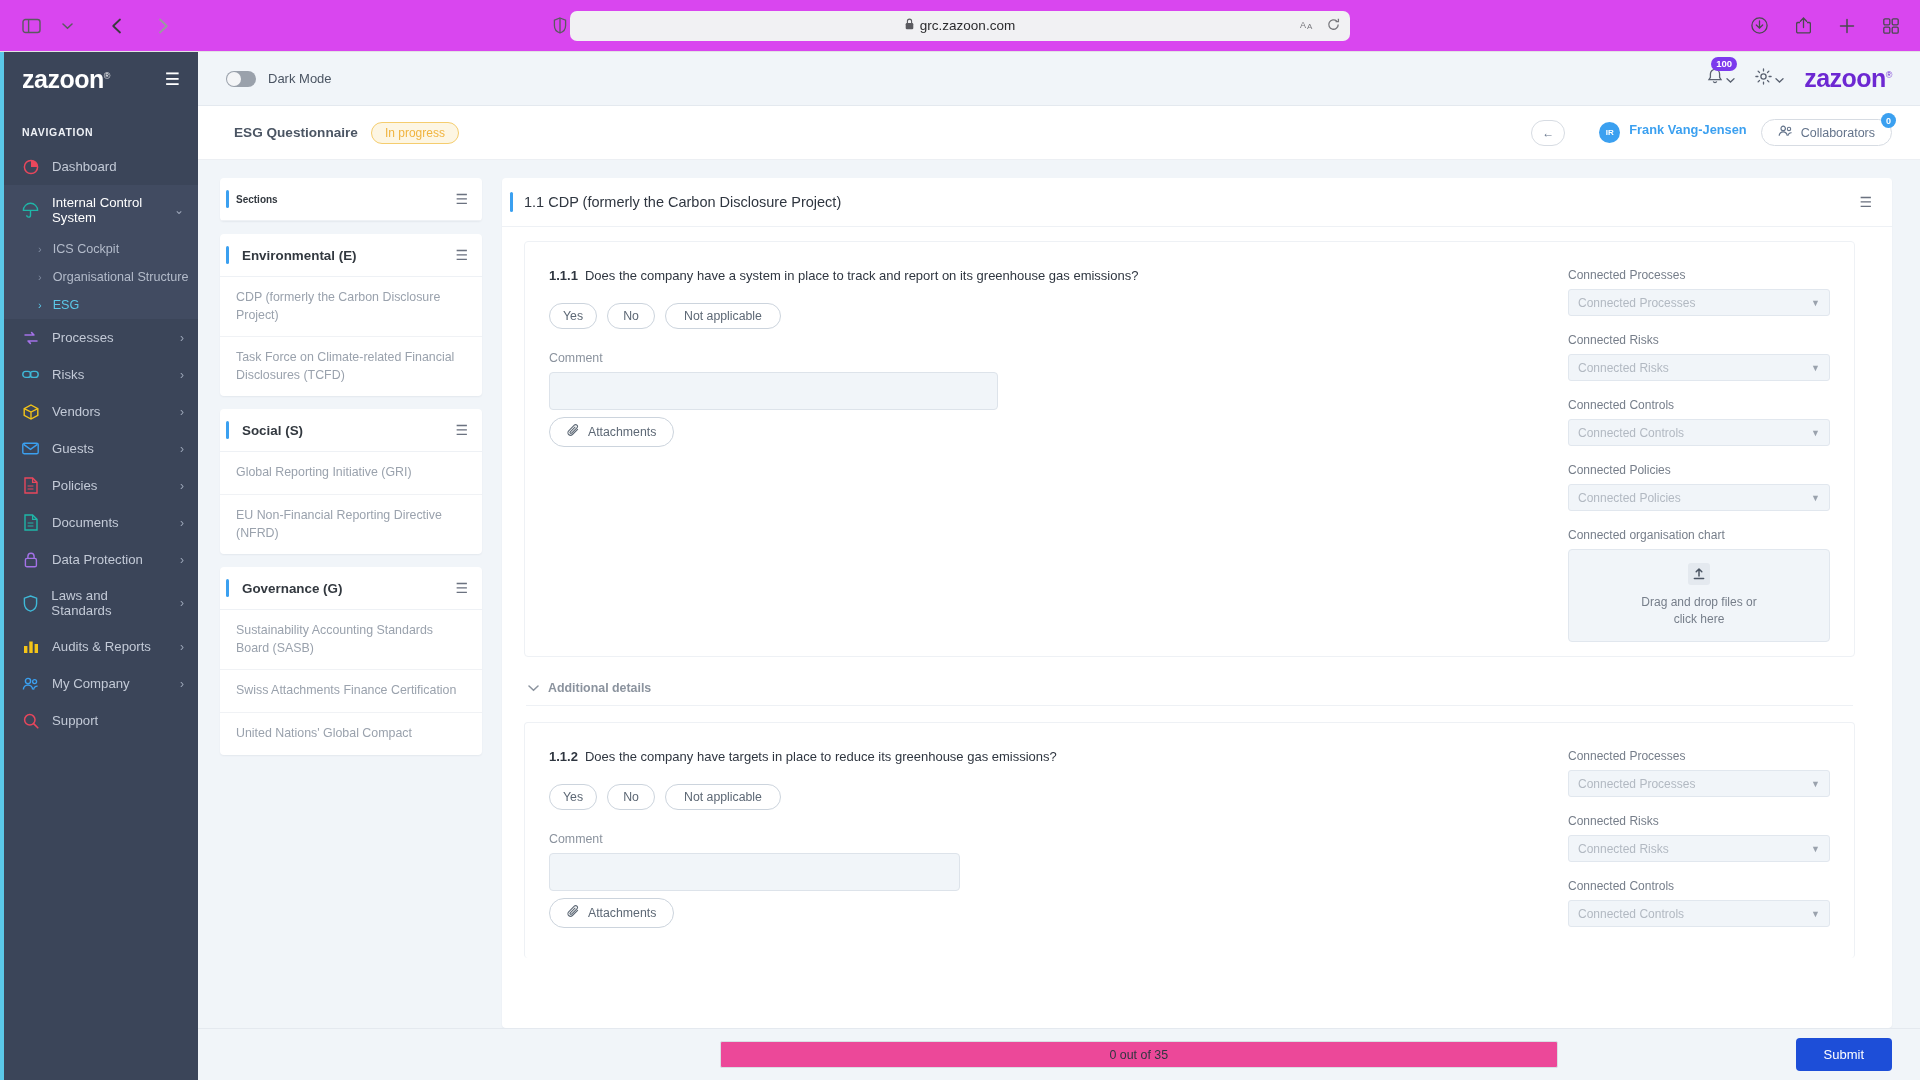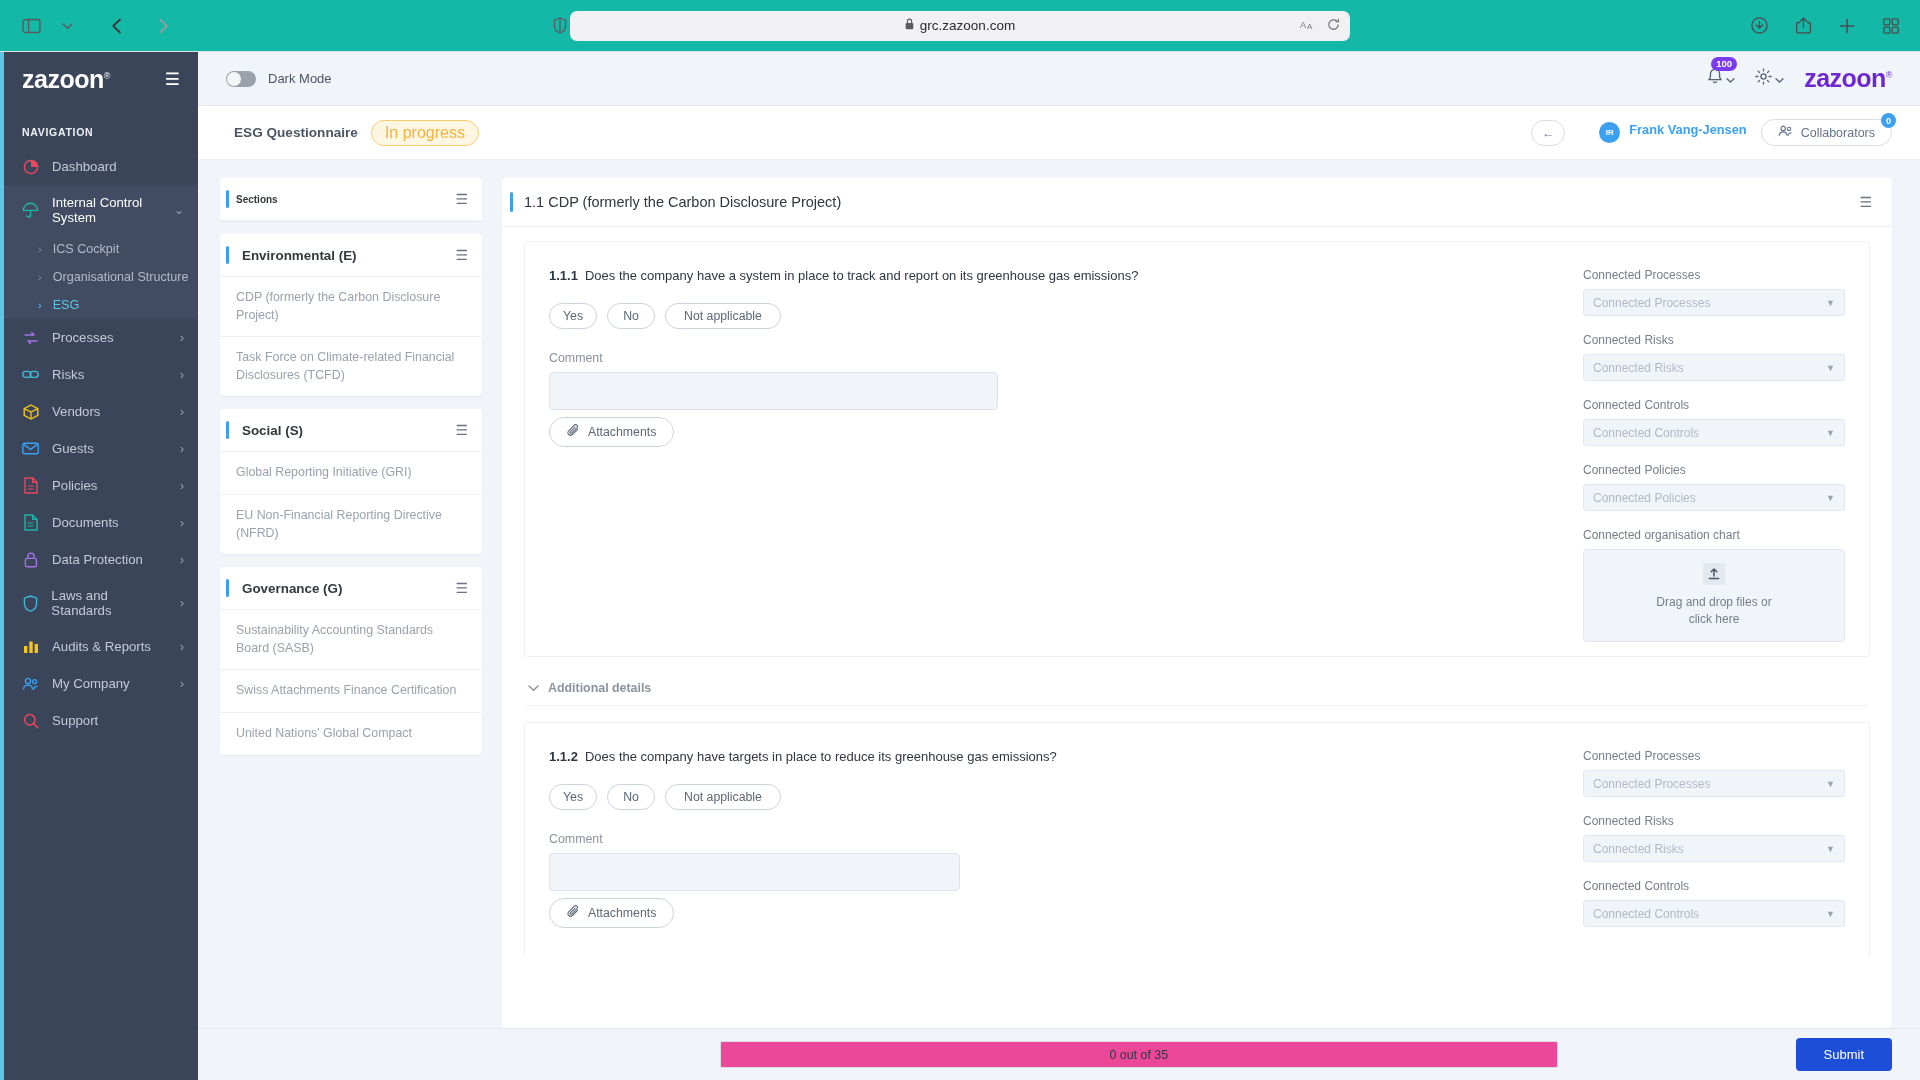--- a/index.html
+++ b/index.html
@@ -6,21 +6,21 @@
   html, body {
     width: 1920px; height: 1080px;
     font-family: "Liberation Sans", sans-serif;
     background: #ffffff;
     overflow: hidden;
   }
 
   
   .browser-bar {
     height: 52px; width: 100%;
-    background: #14b8a6;
+    background: #d946ef;
     display: flex; align-items: center;
     border-bottom: 1px solid #e2e2e4;
     position: relative;
   }
   .bb-left { display: flex; align-items: center; gap: 6px; padding-left: 16px; }
   .bb-icon {
     width: 30px; height: 30px; display: flex; align-items: center;
     justify-content: center; color: #6b6b70; cursor: default;
   }
   .bb-icon svg { display: block; }
@@ -118,21 +118,21 @@
     font-size: 25px; font-weight: 700; color: #6d28d2; letter-spacing: -0.5px;
   }
   .brand-logo sup { font-size: 9px; vertical-align: super; font-weight: 400; }
 
   .pagehead {
     height: 54px; background: #ffffff; display: flex; align-items: center;
     padding: 0 28px 0 36px; border-bottom: 1px solid #eceff3;
   }
   .ph-title { font-size: 13.6px; font-weight: 700; color: #4b5563; }
   .pill-status {
-    margin-left: 13px; font-size: 16px; color: #f0b440;
+    margin-left: 13px; font-size: 12px; color: #f0b440;
     border: 1px solid #f5cd6e; background: #fdf6e3;
     border-radius: 20px; padding: 3px 13px;
   }
   .ph-right { margin-left: auto; display: flex; align-items: center; gap: 14px; }
   .circle-btn {
     width: 34px; height: 26px; border: 1px solid #d7dce3; border-radius: 14px;
     display: flex; align-items: center; justify-content: center;
     color: #64748b; font-size: 12px; cursor: pointer; background: #fff;
   }
   .avatar-row { display: flex; align-items: flex-start; gap: 9px; cursor: pointer; margin-left: 20px; }
@@ -192,21 +192,21 @@
     display: flex; align-items: center; padding: 16px 20px 16px 22px;
     border-bottom: 1px solid #eef1f5; position: relative;
   }
   .q-panel-head::before {
     content: ""; position: absolute; left: 8px; top: 14px; bottom: 14px;
     width: 3px; background: #3ba0f0; border-radius: 2px;
   }
   .q-panel-title { font-size: 14.5px; color: #2f3640; }
   .q-panel-burger { margin-left: auto; color: #6b7280; font-size: 14px; cursor: pointer; }
 
-  .q-scroll { flex: 1; overflow: hidden; padding: 14px 22px 0 22px; }
+  .q-scroll { flex: 1; overflow: hidden; padding: 14px 37px 0 22px; }
 
   .q-card {
     border: 1px solid #eef1f5; border-radius: 4px;
     display: flex; padding: 26px 24px 14px 24px; margin-bottom: 16px;
   }
   .q-left { flex: 1; min-width: 0; padding-right: 20px; }
   .q-text { font-size: 13px; color: #2f3640; margin-bottom: 20px; }
   .q-num { font-weight: 700; margin-right: 7px; }
   .opt-row { display: flex; gap: 10px; margin-bottom: 22px; }
   .opt {

